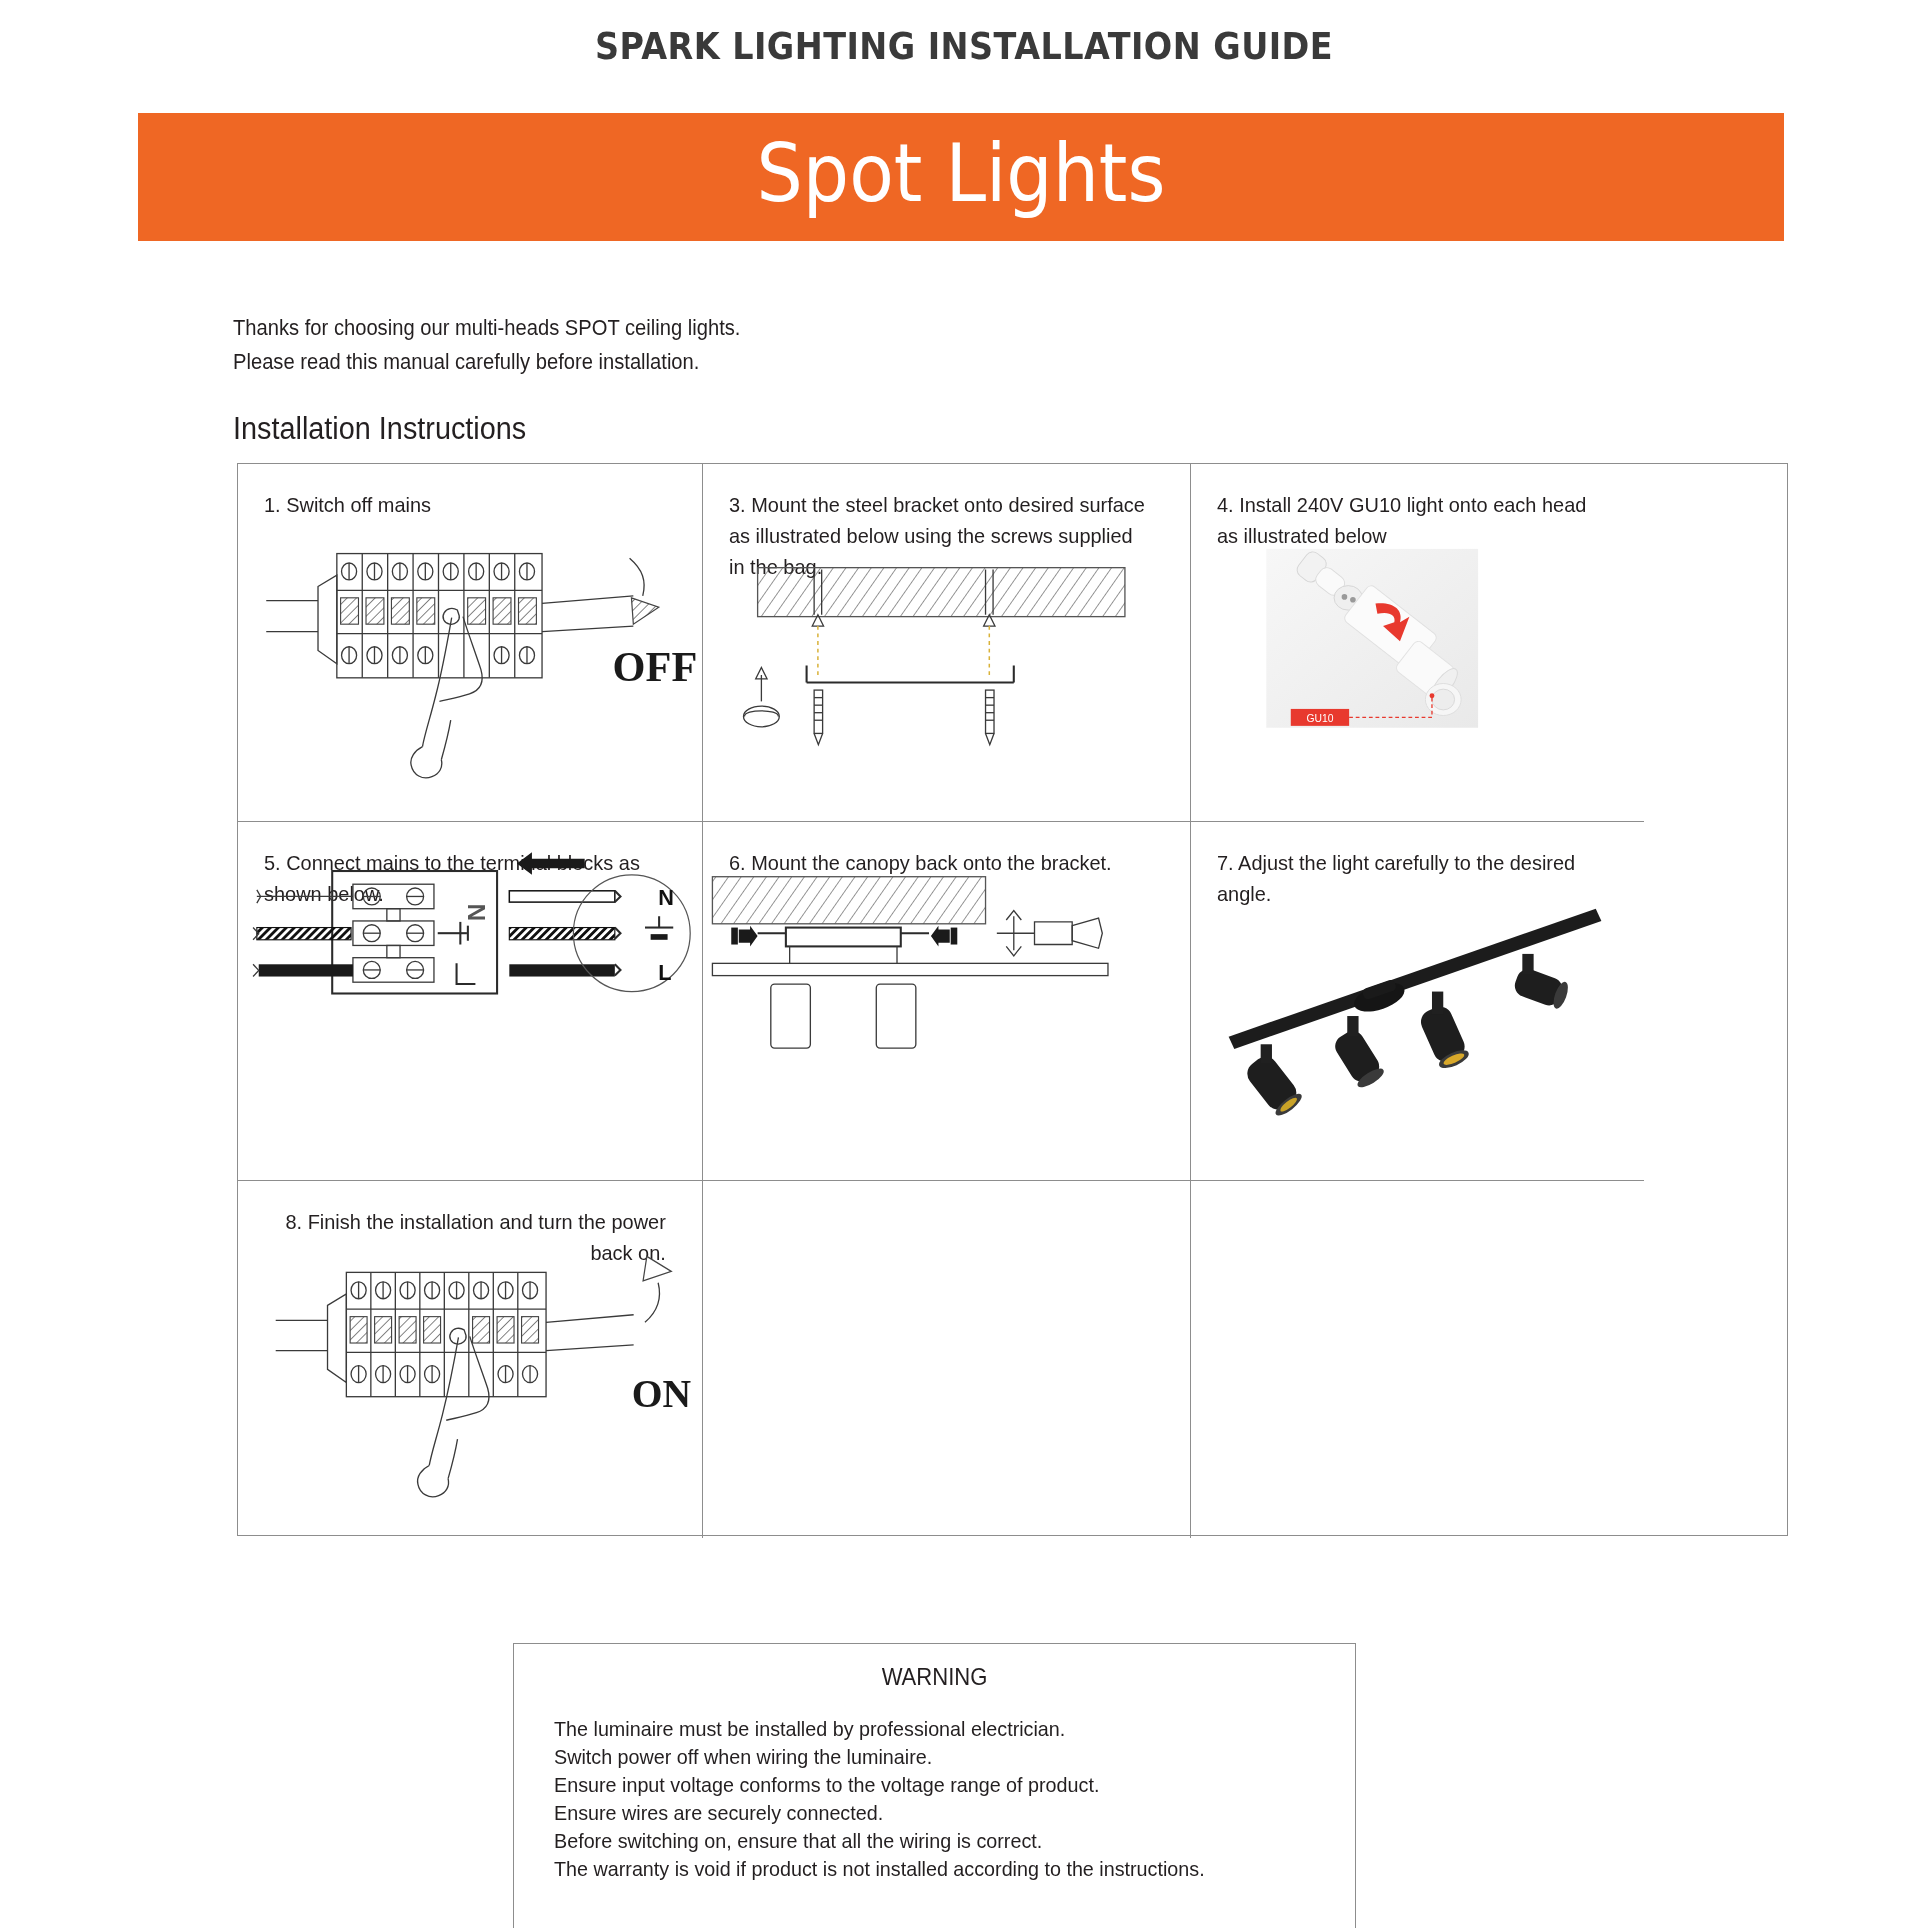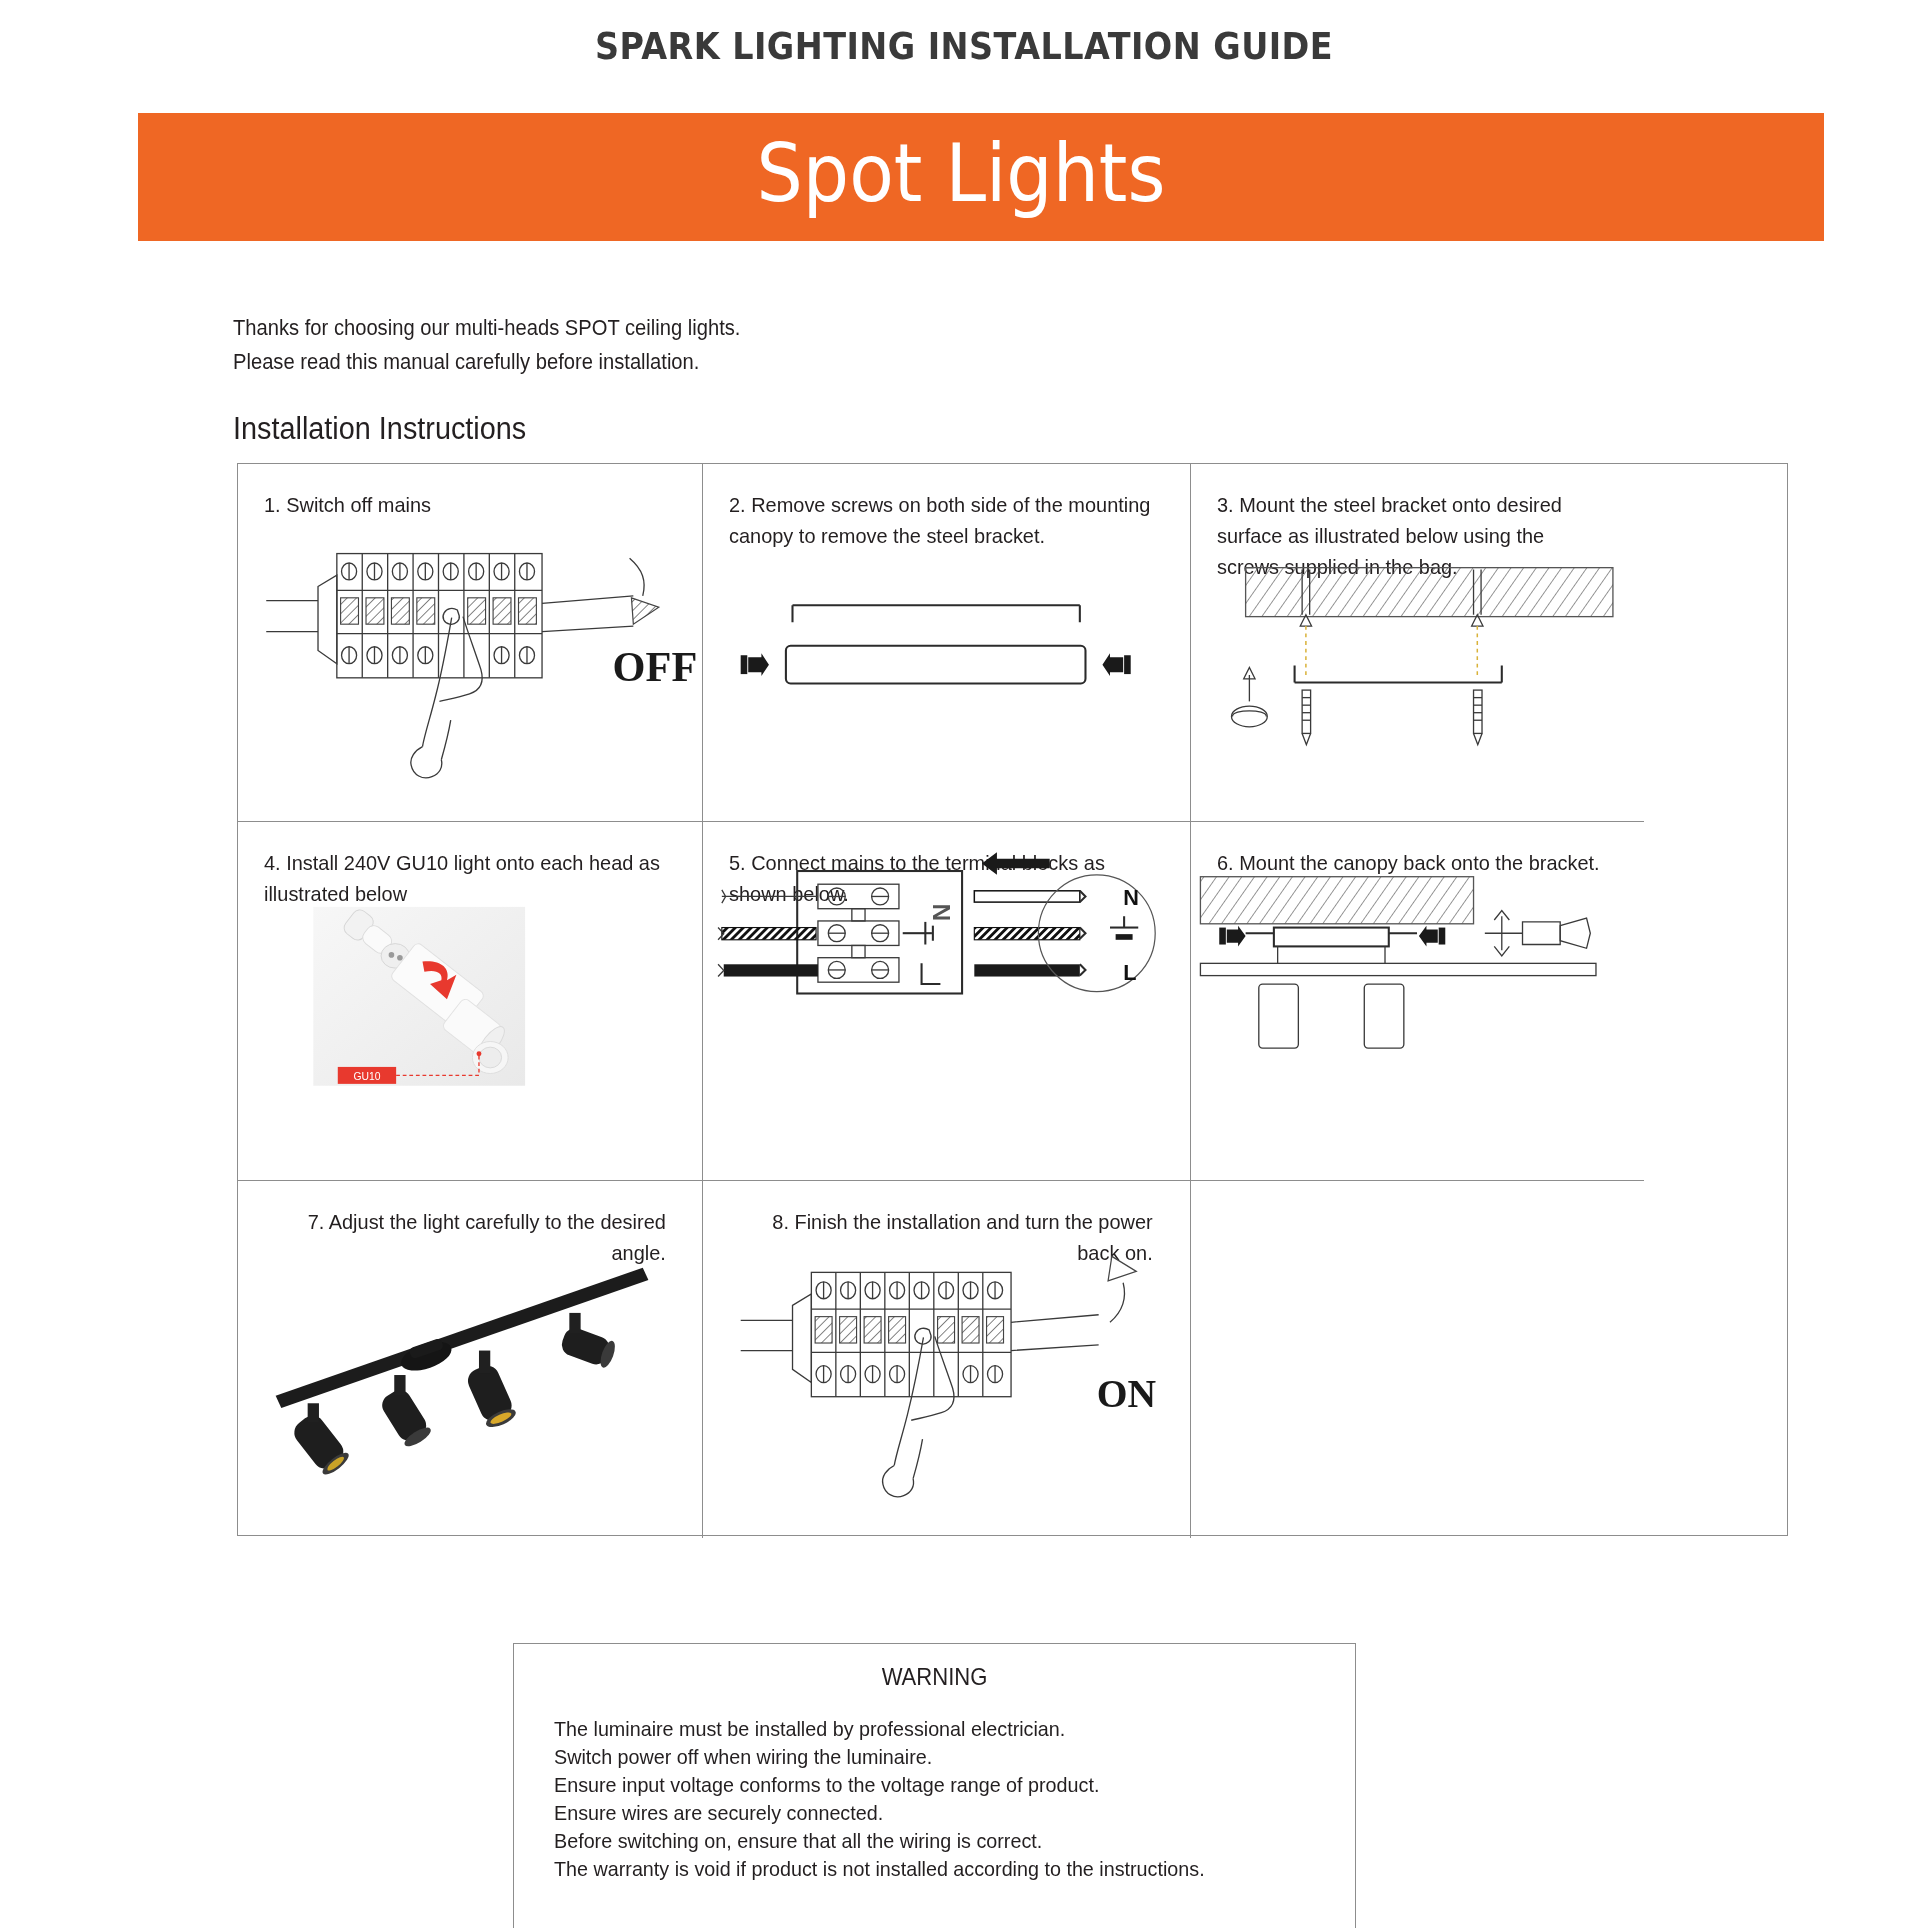--- a/index.html
+++ b/index.html
@@ -32,21 +32,20 @@
     transform-origin: center top;
   }
 
   .banner {
     position: absolute;
     left: 138px;
     top: 113px;
     width: 1646px;
     height: 128px;
     background: #ef6724;
-    padding-left: 40px;
   }
   .banner-text {
     position: absolute;
     left: 0;
     top: 0;
     width: 1646px;
     height: 128px;
     line-height: 121px;
     text-align: center;
     color: #ffffff;
@@ -267,43 +266,20 @@
 
         <g>
           <path class="ln" d="M416 100 C430 112 434 124 430 140"></path>
           <path d="M418 142 L447 152 L420 170 Z" fill="url(#hatchA)" stroke="#444" stroke-width="1.3"></path>
         </g>
         <text class="serif-lbl" x="398" y="230" font-size="45">OFF</text>
       </svg>
     </div>
   </div>
 
-  <div class="cell">
-    <div class="cell-text">2. Remove screws on both side of the mounting canopy to remove the steel bracket.</div>
-    <div class="cell-art">
-      <svg width="488" height="358" viewBox="0 0 518 380">
-        <g>
-          <path class="ln2" d="M95 150 L95 168 M95 150 L400 150 M400 150 L400 168"></path>
-        </g>
-        <g>
-          <rect class="ln2" x="88" y="193" width="318" height="40" rx="5" fill="#fff"></rect>
-
-          <g>
-            <path class="blk" d="M48 205 L62 205 L62 201 L70 213 L62 225 L62 221 L48 221 Z"></path>
-            <rect class="blk" x="40" y="203" width="7" height="20"></rect>
-          </g>
-
-          <g>
-            <path class="blk" d="M446 205 L432 205 L432 201 L424 213 L432 225 L432 221 L446 221 Z"></path>
-            <rect class="blk" x="447" y="203" width="7" height="20"></rect>
-          </g>
-        </g>
-      </svg>
-    </div>
-  </div>
 
   <div class="cell">
     <div class="cell-text">3. Mount the steel bracket onto desired surface as illustrated below using the screws supplied in the bag.</div>
     <div class="cell-art">
       <svg width="453" height="358" viewBox="0 0 481 380">
         <defs>
           <pattern id="hatchC" width="11" height="11" patternTransform="rotate(35)" patternUnits="userSpaceOnUse">
             <line x1="0" y1="0" x2="0" y2="11" stroke="#555" stroke-width="1.3"></line>
           </pattern>
         </defs>

